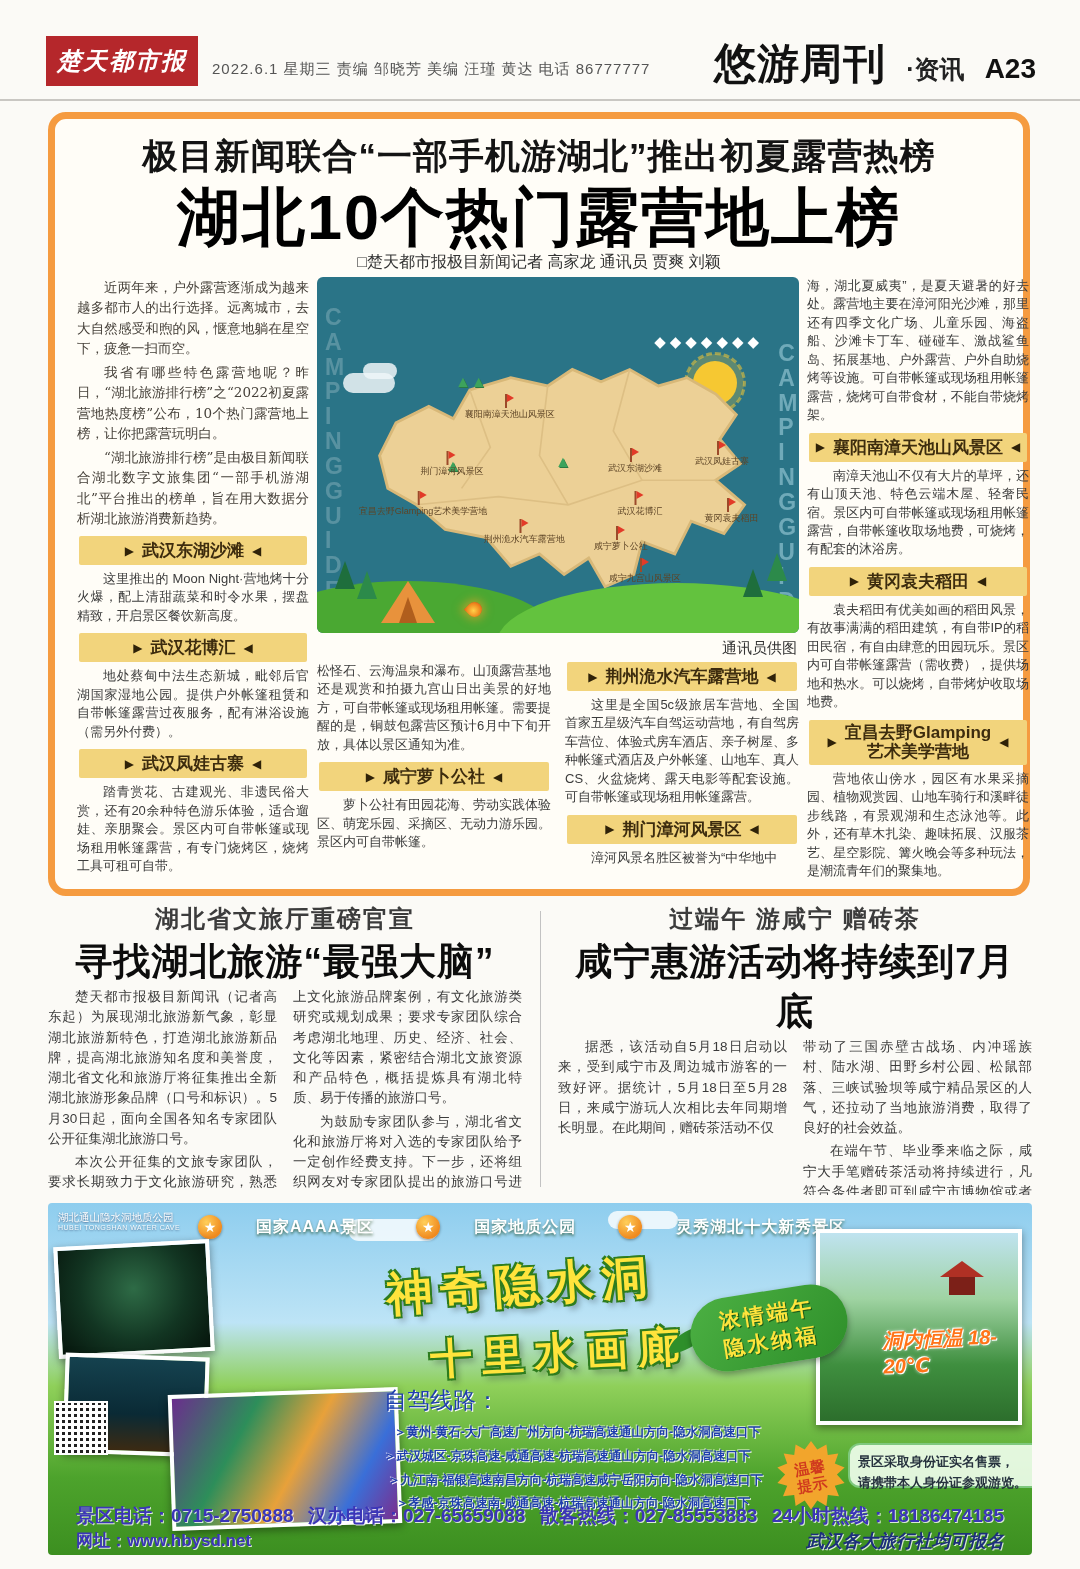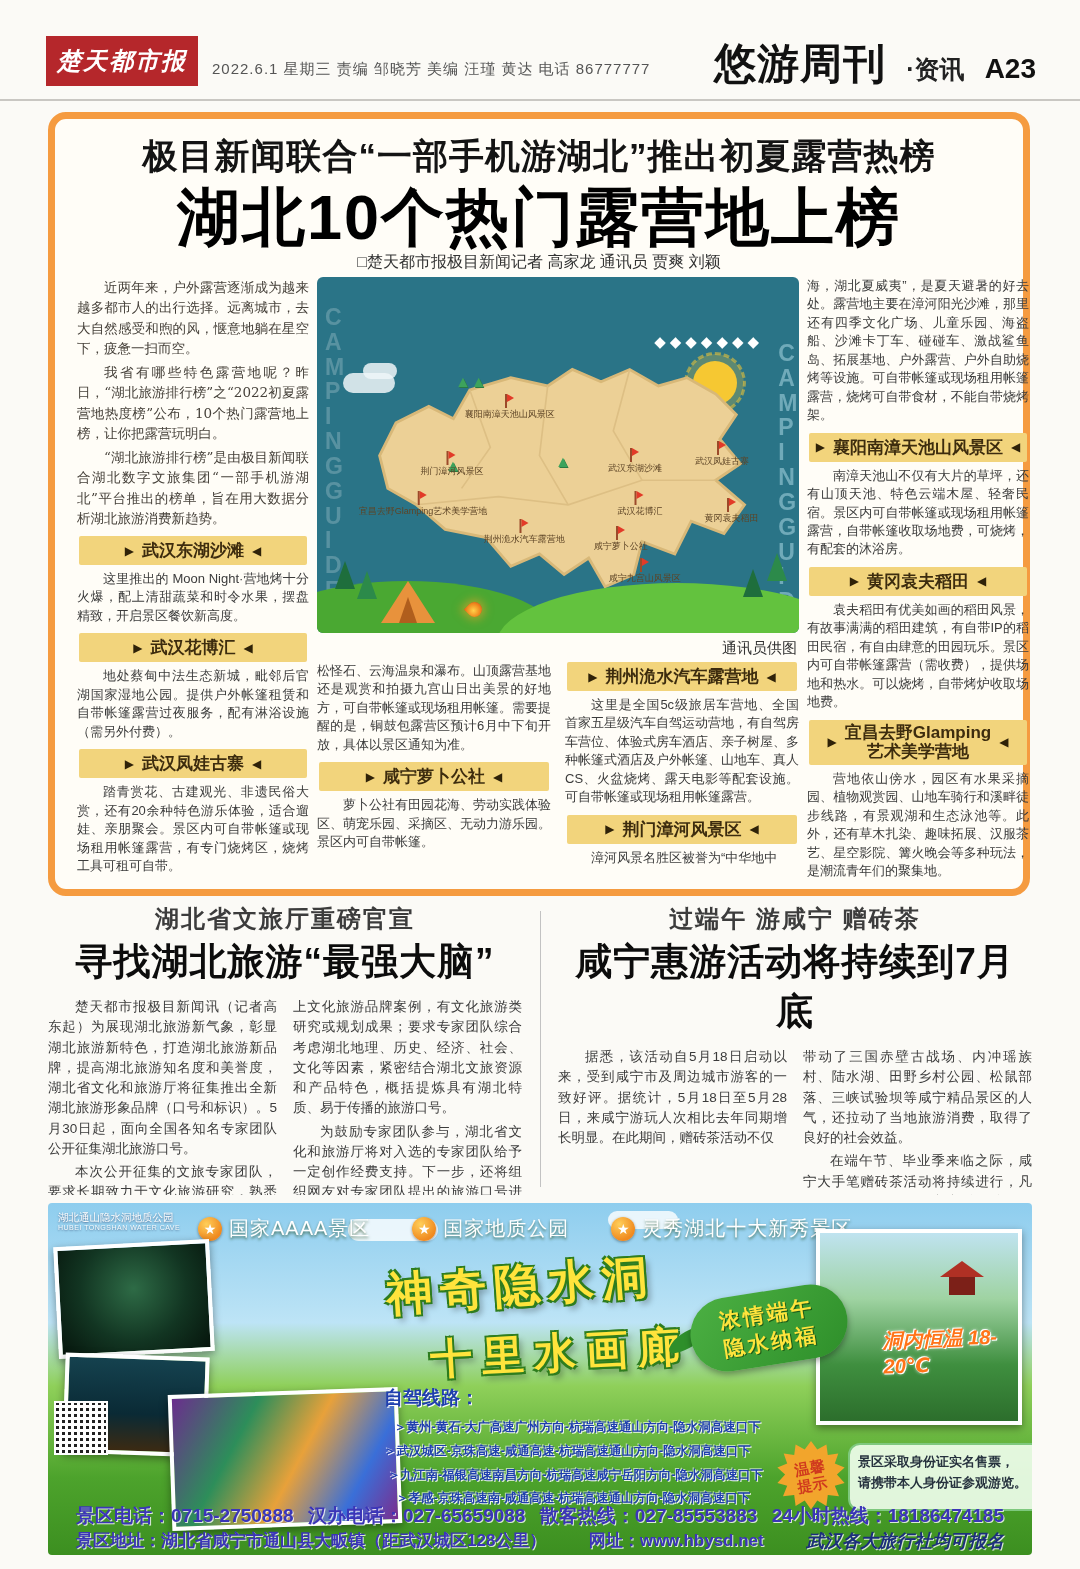--- a/index.html
+++ b/index.html
@@ -66,58 +66,58 @@
   .map-caption{text-align:right;font-size:15px;color:#333;margin:6px 2px 4px 0;}
   .subcols{display:flex;gap:14px;}
   .subcol{width:234px;overflow:hidden;}
 
   
   .articles{left:48px;top:903px;width:984px;height:292px;}
   .art{position:absolute;top:0;width:474px;height:292px;overflow:hidden;}
   .art.left{left:0;}  .art.right{right:0;}
   .art-kicker{text-align:center;font-size:24px;font-weight:600;color:#3c3c3c;letter-spacing:2px;}
   .art-head{text-align:center;font-size:37px;font-weight:900;color:#0c0c0c;margin-top:2px;letter-spacing:1px;}
-  .art-body{display:flex;gap:16px;margin-top:10px;}
+  .art-body{display:flex;gap:16px;}
   .art-colm{flex:1;overflow:hidden;}
   .art-body .p{font-size:13.5px;line-height:1.5;}
   .vsep{position:absolute;left:50%;top:8px;width:1px;height:276px;background:#c2c2c2;}
 
   
   .ad{left:48px;top:1203px;width:984px;height:352px;border-radius:4px;overflow:hidden;
      background:linear-gradient(180deg,#8ecdee 0%,#bde4f6 34%,#8fd05a 52%,#4da32c 78%,#3c8f20 100%);}
   .ad-cloud{position:absolute;background:rgba(255,255,255,.8);border-radius:30px;}
   .ad-logo{position:absolute;left:10px;top:8px;width:130px;color:#fff;font-size:10.5px;line-height:1.25;text-shadow:0 1px 2px rgba(0,0,50,.5);}
   .ad-logo .en{font-size:7px;letter-spacing:.5px;opacity:.9;}
   .badges{position:absolute;left:150px;top:12px;display:flex;gap:42px;align-items:center;}
   .badge{display:flex;align-items:center;gap:7px;}
   .badge .ic{width:24px;height:24px;border-radius:50%;background:radial-gradient(circle at 35% 30%,#ffcf5a,#f08a1f 70%);
      color:#fff;font-size:14px;display:flex;align-items:center;justify-content:center;box-shadow:0 1px 3px rgba(0,0,0,.4);}
-  .badge .tx{color:#fff;font-weight:400;font-size:20px;letter-spacing:1px;text-shadow:0 2px 3px rgba(20,60,10,.65);}
+  .badge .tx{color:#fff;font-weight:700;font-size:16px;letter-spacing:1px;text-shadow:0 2px 3px rgba(20,60,10,.65);margin-left:27px;}
   .photo{position:absolute;border:4px solid #fff;box-shadow:0 3px 8px rgba(0,0,0,.4);}
   .ad-t1{position:absolute;left:338px;top:52px;font-size:46px;font-weight:900;color:#ffe43c;letter-spacing:8px;
      transform:rotate(-4deg);text-shadow:2px 2px 0 #2e7d1e,-2px 2px 0 #2e7d1e,2px -2px 0 #2e7d1e,-2px -2px 0 #2e7d1e,4px 5px 6px rgba(0,0,0,.35);}
   .ad-t2{position:absolute;left:382px;top:122px;font-size:42px;font-weight:900;color:#ffe43c;letter-spacing:10px;
      transform:rotate(-3deg);text-shadow:2px 2px 0 #2e7d1e,-2px 2px 0 #2e7d1e,2px -2px 0 #2e7d1e,-2px -2px 0 #2e7d1e,4px 5px 6px rgba(0,0,0,.35);}
   .ribbon{position:absolute;left:642px;top:88px;width:158px;height:74px;background:linear-gradient(135deg,#4cb043,#2e8f2a);
      border-radius:38px;transform:rotate(-9deg);display:flex;flex-direction:column;align-items:center;justify-content:center;
      box-shadow:0 3px 6px rgba(0,0,0,.35);}
   .ribbon div{color:#ffe43c;font-weight:900;font-size:21px;letter-spacing:3px;text-shadow:1px 1px 0 #1c5c18;}
   .leaf{position:absolute;left:618px;top:128px;width:46px;height:16px;background:#2e8f2a;border-radius:50% 50% 50% 50%/60% 60% 40% 40%;transform:rotate(-30deg);}
   .ad-temp{position:absolute;left:835px;top:122px;font-size:20px;font-weight:800;font-style:italic;color:#ff7418;
      text-shadow:1px 1px 0 #fff,-1px -1px 0 #fff,0 0 4px #fff;transform:rotate(-2deg);}
   .routes{position:absolute;left:336px;top:182px;width:452px;}
-  .routes-label{font-size:19px;font-weight:700;color:#1f3fae;text-shadow:1px 1px 0 #fff;margin-bottom:5px;}
+  .routes-label{font-size:23px;font-weight:400;color:#1f3fae;text-shadow:1px 1px 0 #fff;margin-bottom:5px;}
   .route{font-size:12.5px;font-weight:700;color:#1f3fae;line-height:1.9;text-shadow:1px 1px 0 rgba(255,255,255,.9),-1px -1px 0 rgba(255,255,255,.6);white-space:nowrap;}
   .qr{position:absolute;left:6px;top:198px;width:50px;height:50px;border:2px solid #fff;
      background:repeating-linear-gradient(0deg,#111 0 3px,#fff 3px 6px),repeating-linear-gradient(90deg,#111 0 3px,#fff 3px 6px);
      background-blend-mode:screen;}
   .burst{position:absolute;left:728px;top:238px;width:70px;height:70px;background:#f2a52c;display:flex;align-items:center;justify-content:center;
      clip-path:polygon(50% 0%,59% 12%,72% 5%,74% 20%,89% 18%,84% 32%,98% 38%,87% 48%,98% 60%,84% 64%,90% 79%,74% 77%,72% 93%,59% 85%,50% 98%,41% 85%,28% 93%,26% 77%,10% 79%,16% 64%,2% 60%,13% 48%,2% 38%,16% 32%,11% 18%,26% 20%,28% 5%,41% 12%);}
   .burst div{color:#d03a1e;font-weight:900;font-size:15px;line-height:1.1;text-align:center;transform:rotate(-10deg);}
-  .notice{position:absolute;left:800px;top:240px;width:212px;height:68px;background:rgba(242,255,240,.9);
+  .notice{position:absolute;left:800px;top:240px;width:212px;height:45px;background:rgba(242,255,240,.9);
      border:2px solid #7ec87e;border-radius:12px;padding:7px 8px;box-sizing:border-box;}
   .notice div{font-family:"DejaVu Serif",serif;font-size:13px;font-weight:bold;color:#26323e;line-height:1.6;white-space:nowrap;}
   .contact1{position:absolute;left:0;top:300px;width:100%;display:flex;justify-content:space-between;padding:0 28px;box-sizing:border-box;}
   .contact1 span{font-size:19px;font-weight:800;color:#3b35b8;text-shadow:1px 1px 0 rgba(255,255,255,.8);white-space:nowrap;text-align:center;}
   .contact2{position:absolute;left:0;top:326px;width:100%;display:flex;justify-content:space-between;padding:0 28px;box-sizing:border-box;}
   .contact2 span{font-size:17px;font-weight:800;color:#3b35b8;text-shadow:1px 1px 0 rgba(255,255,255,.8);white-space:nowrap;}
   .contact2 .callig{font-family:"DejaVu Serif",serif;font-style:italic;color:#1c2f7c;font-size:18px;}
   .pavilion{position:absolute;}
   .pavilion .roof{width:0;height:0;border-left:22px solid transparent;border-right:22px solid transparent;border-bottom:16px solid #b03024;}
   .pavilion .base{width:26px;height:18px;background:#7c2018;margin:0 auto;}
@@ -399,17 +399,16 @@
     <div>请携带本人身份证参观游览。</div>
   </div>
 
   <div class="contact1">
     <span>景区电话：0715-2750888</span>
     <span>汉办电话：027-65659088</span>
     <span>散客热线：027-85553883</span>
     <span>24小时热线：18186474185</span>
   </div>
   <div class="contact2">
-    <span>景区地址：湖北省咸宁市通山县大畈镇（距武汉城区128公里）</span>
     <span>网址：www.hbysd.net</span>
     <span class="callig">武汉各大旅行社均可报名</span>
   </div>
 </div>
 
 </body></html>

